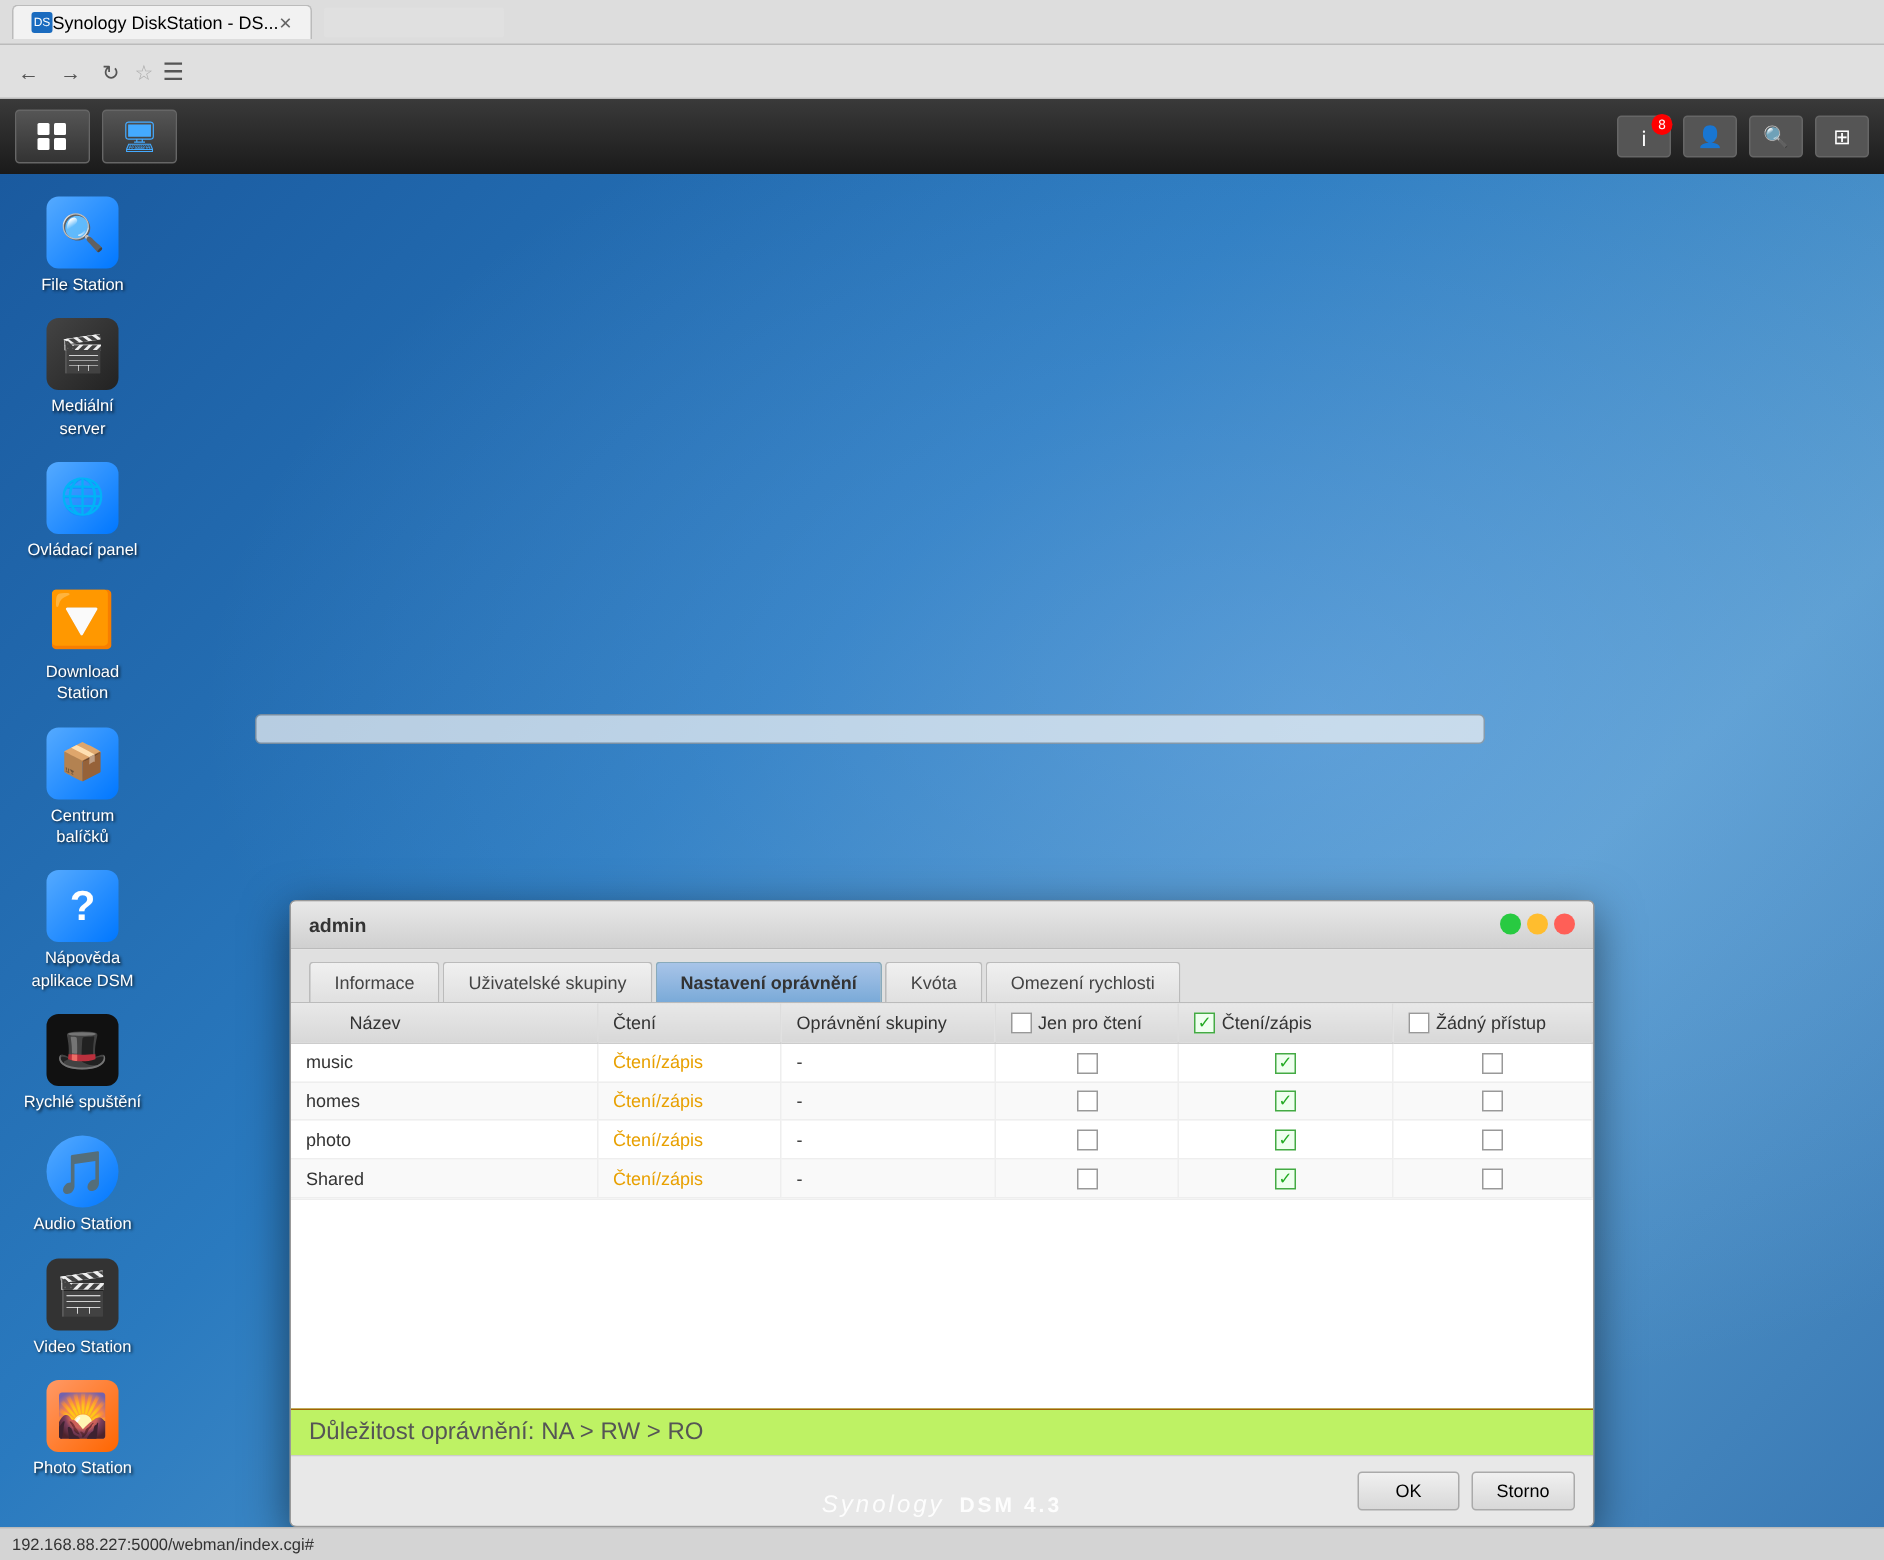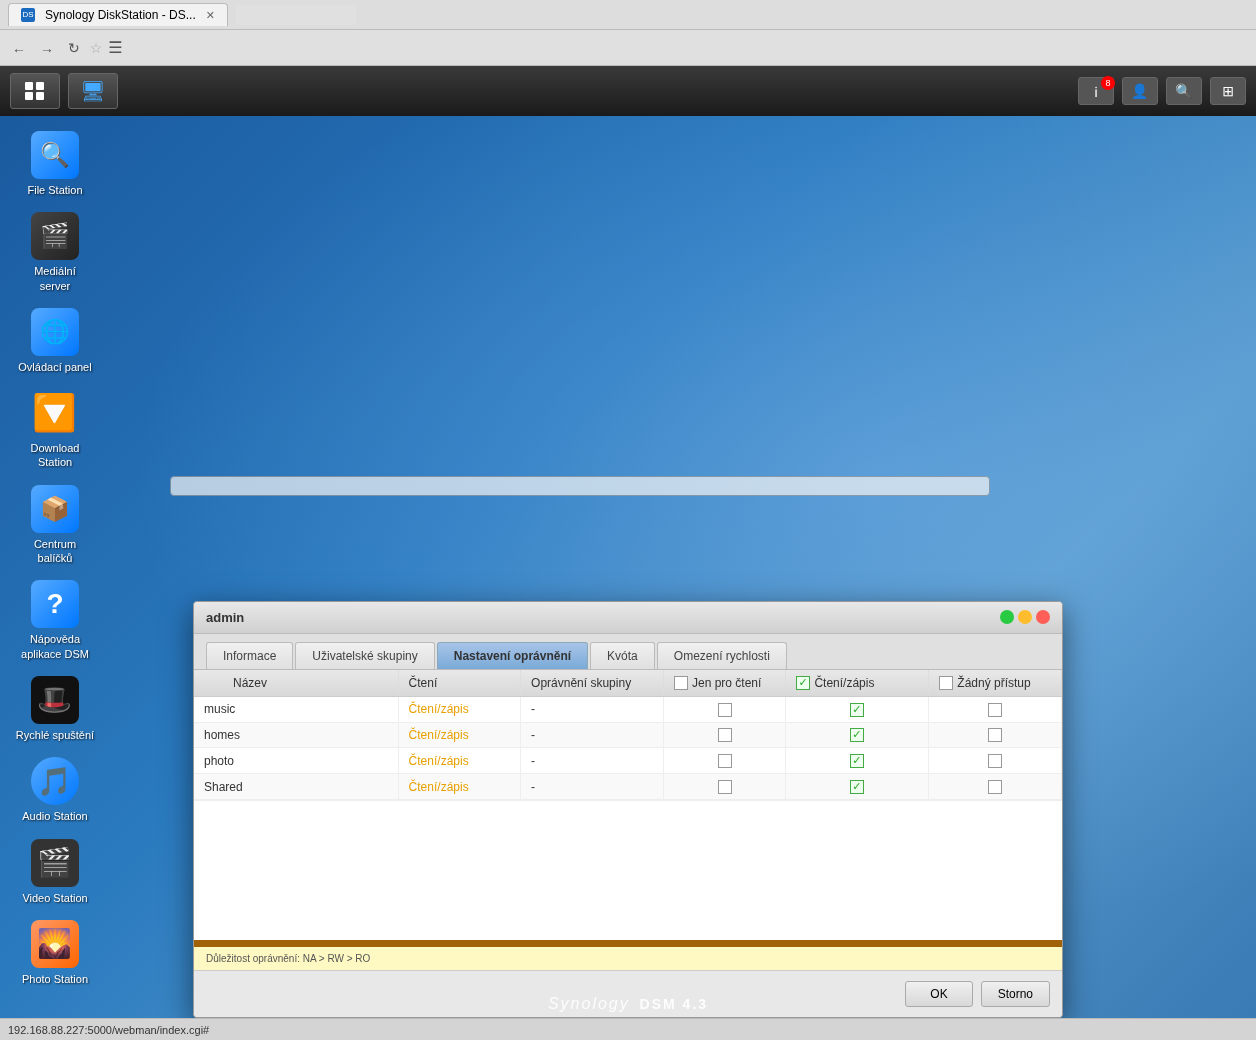--- a/index.html
+++ b/index.html
@@ -1,18 +1,18 @@
 <!DOCTYPE html>
 <html><head>
   <meta charset="utf-8">
   <style>
     * { box-sizing: border-box; margin: 0; padding: 0; }
     body { width: 1256px; height: 1040px; overflow: hidden; font-family: Arial, sans-serif; font-size: 12px; background: #2a5a9f; }
     .browser-titlebar { background: #ddd; height: 30px; display: flex; align-items: center; padding: 0 8px; gap: 8px; border-bottom: 1px solid #bbb; }
-    .browser-tab { background: #f2f2f2; border: 1px solid #bbb; border-bottom: none; padding: 4px 12px; border-radius: 4px 4px 0 0; font-size: 12px; display: flex; align-items: center; gap: 10px; }
+    .browser-tab { background: #f2f2f2; border: 1px solid #bbb; border-bottom: none; padding: 4px 12px; border-radius: 4px 4px 0 0; font-size: 12px; display: flex; align-items: center; gap: 0; }
     .browser-tab-close { color: #666; cursor: pointer; font-size: 11px; }
     .dsm-favicon { width: 14px; height: 14px; background: #1a6bbf; border-radius: 2px; display: inline-block; font-size: 8px; color: white; text-align: center; line-height: 14px; }
     .browser-toolbar { height: 36px; background: #e0e0e0; display: flex; align-items: center; padding: 0 8px; gap: 6px; border-bottom: 1px solid #bbb; }
     .nav-btn { background: none; border: none; font-size: 14px; color: #555; cursor: pointer; padding: 2px 4px; }
     .nav-btn:disabled { color: #bbb; }
     .address-bar { flex: 1; height: 24px; border: 1px solid #bbb; border-radius: 12px; background: white; padding: 0 10px; font-size: 12px; color: #333; }
     .star-btn { background: none; border: none; font-size: 14px; color: #aaa; cursor: pointer; }
     .menu-btn { background: none; border: none; font-size: 16px; color: #555; cursor: pointer; }
 
     
@@ -74,21 +74,21 @@
     .dialog-table th { background: linear-gradient(to bottom, #e8e8e8, #d8d8d8); padding: 6px 10px; text-align: left; border-bottom: 1px solid #ccc; border-right: 1px solid #ddd; font-size: 12px; color: #333; font-weight: normal; }
     .dialog-table td { padding: 5px 10px; border-bottom: 1px solid #eee; border-right: 1px solid #eee; font-size: 12px; color: #333; }
     .dialog-table tr:nth-child(even) td { background: #f9f9f9; }
     .read-write-link { color: #e8a000; text-decoration: none; cursor: pointer; }
 
     .checkbox-col { text-align: center; }
     .cb-unchecked { width: 14px; height: 14px; border: 1px solid #999; background: white; display: inline-block; vertical-align: middle; }
     .cb-checked { width: 14px; height: 14px; border: 1px solid #4a4; background: #efffef; display: inline-block; vertical-align: middle; position: relative; }
     .cb-checked::after { content: '✓'; color: #2a2; font-size: 11px; position: absolute; left: 1px; top: -1px; }
 
-    .dialog-footer { background: #fef9c3; border-top: 7px solid #a16207; padding: 6px 12px; font-size: 10px; color: #555; }
+    .dialog-footer { background: #bef264; border-top: 1px solid #a16207; padding: 6px 12px; font-size: 16px; color: #555; }
     .dialog-actions { background: #e8e8e8; border-top: 1px solid #ccc; padding: 10px 12px; display: flex; justify-content: flex-end; gap: 8px; border-radius: 0 0 4px 4px; }
     .btn-ok { padding: 5px 24px; background: linear-gradient(to bottom, #f0f0f0, #d8d8d8); border: 1px solid #aaa; border-radius: 3px; cursor: pointer; font-size: 12px; }
     .btn-cancel { padding: 5px 16px; background: linear-gradient(to bottom, #f0f0f0, #d8d8d8); border: 1px solid #aaa; border-radius: 3px; cursor: pointer; font-size: 12px; }
 
     
     .bg-window { position: absolute; top: 360px; left: 170px; background: #f5f5f5; border: 1px solid #999; border-radius: 4px; height: 20px; width: 820px; opacity: 0.7; }
     .synology-brand { color: rgba(255,255,255,0.9); font-size: 16px; letter-spacing: 2px; }
     .synology-brand span { font-style: italic; font-weight: 300; }
     .synology-brand strong { font-weight: 700; font-size: 14px; margin-left: 4px; }
 

